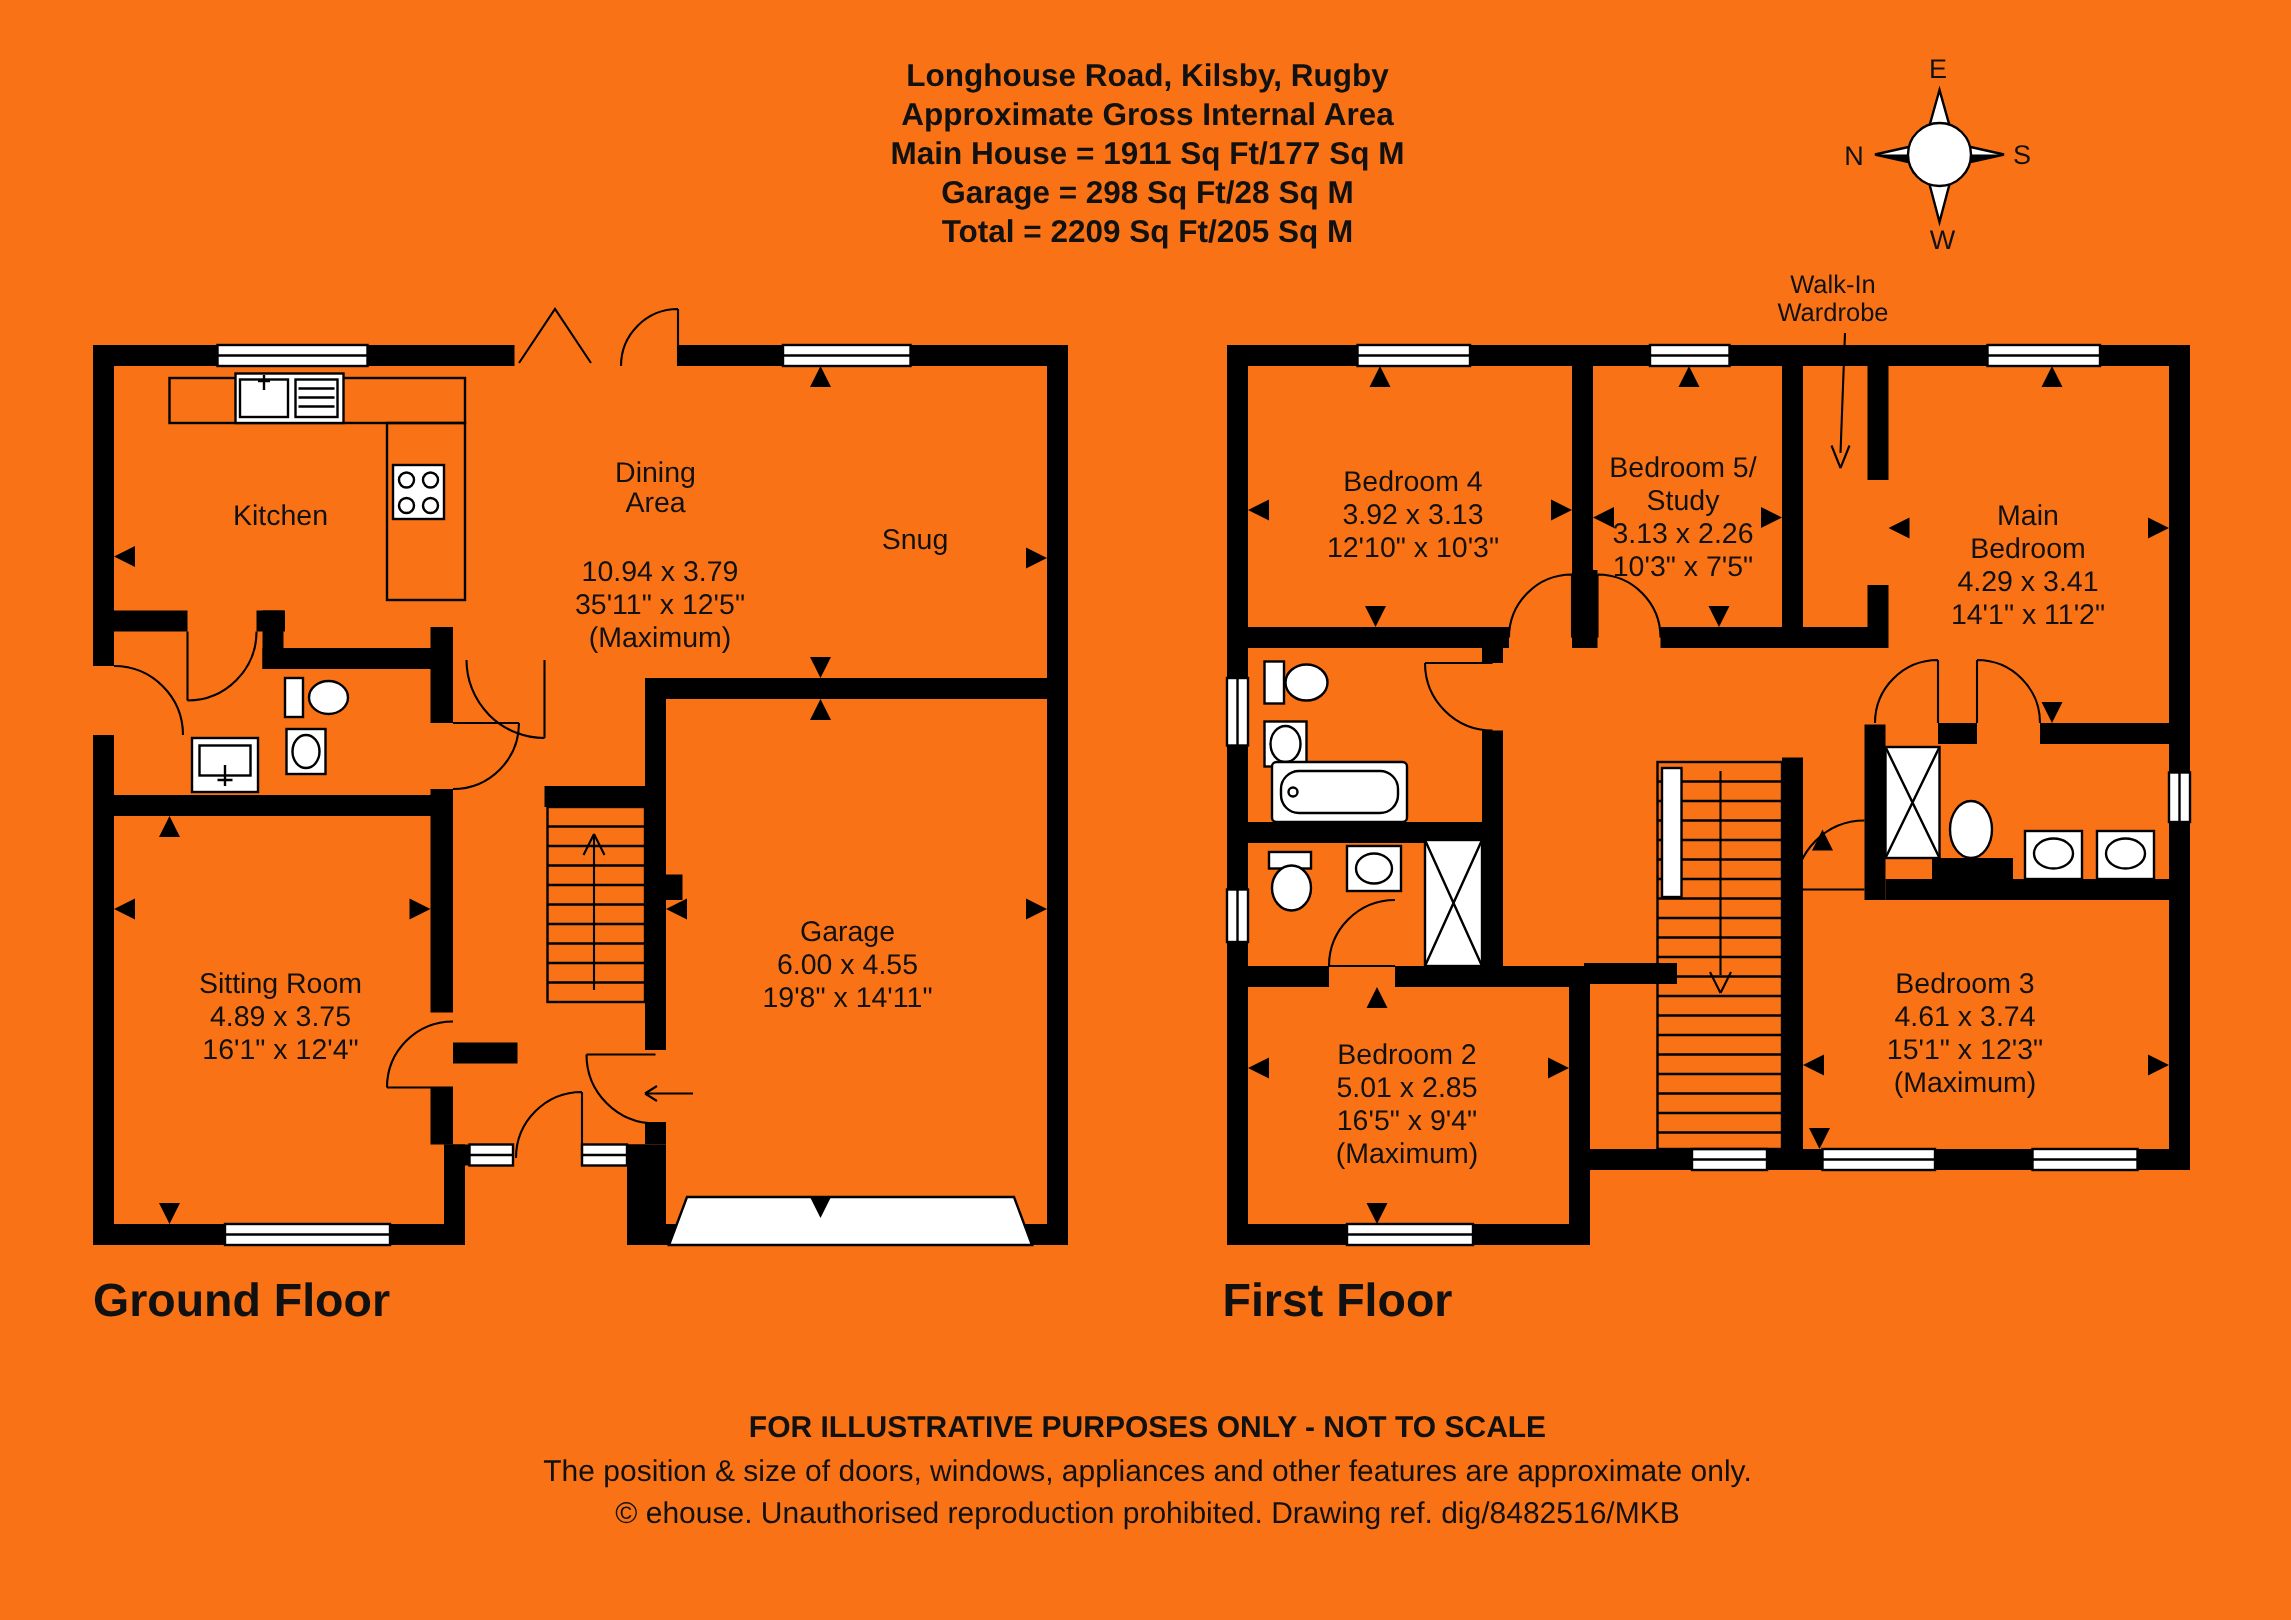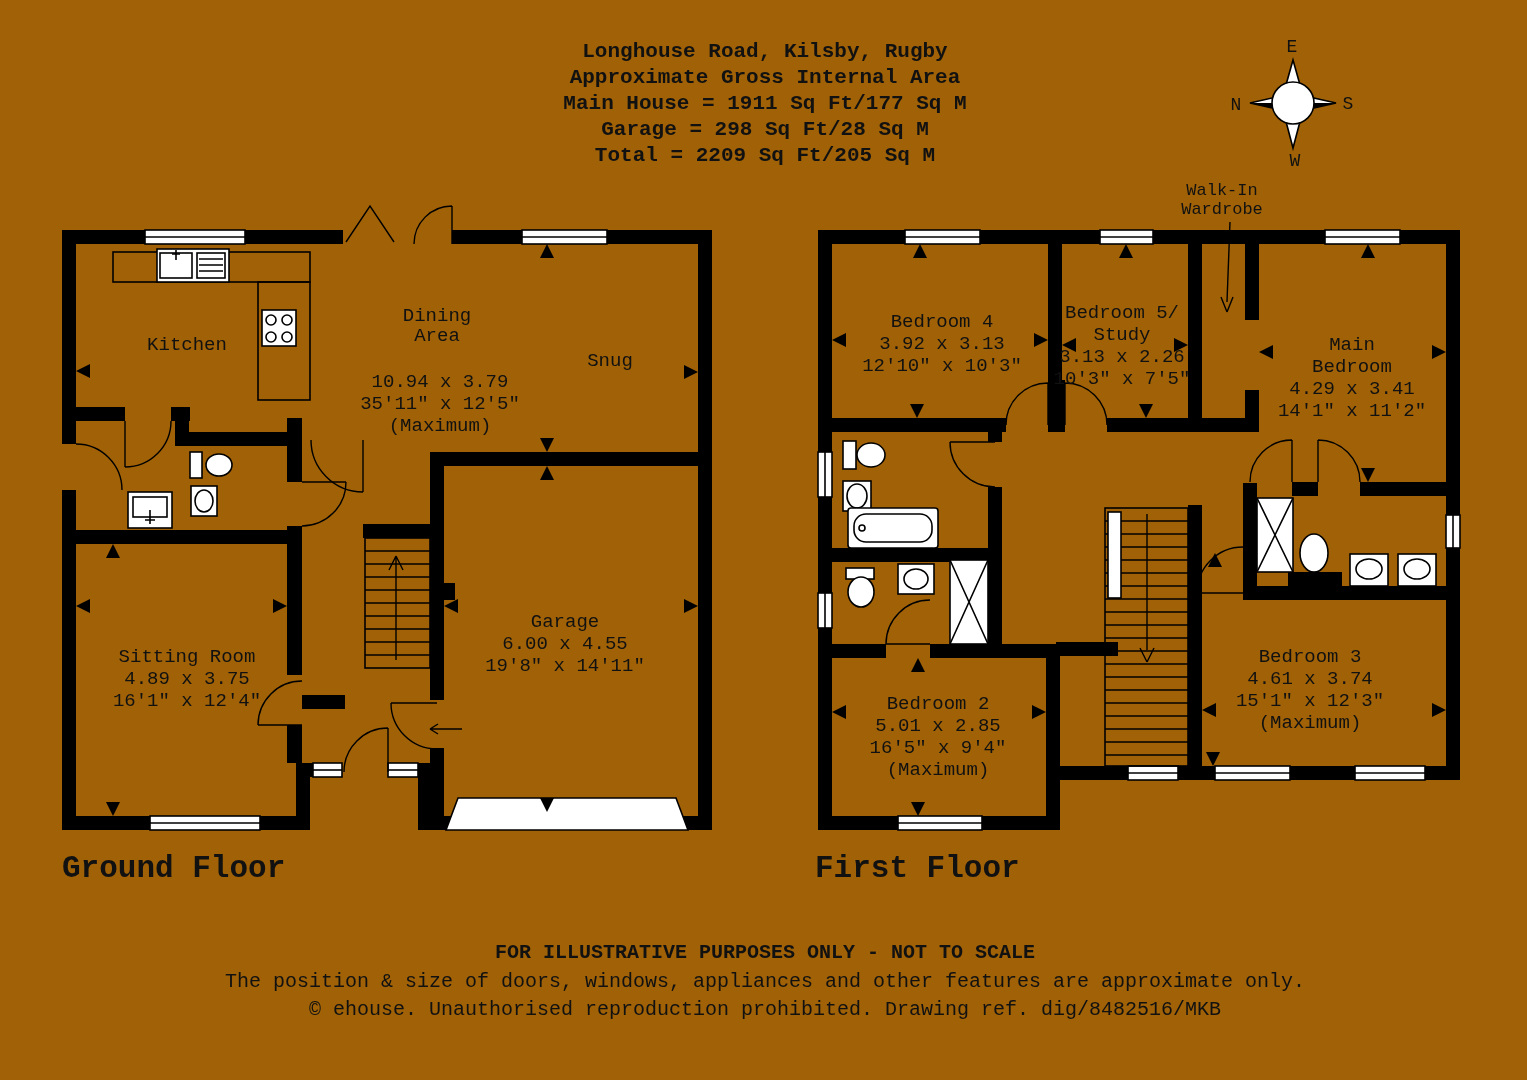--- a/index.html
+++ b/index.html
@@ -1,17 +1,17 @@
 <!DOCTYPE html>
 <html><head>
 <meta charset="utf-8">
 <style>
   html,body{margin:0;padding:0;background:#fff;}
-  #page{position:relative;width:1527px;height:1080px;background:#a16207;overflow:hidden;
-        font-family:Liberation Mono, monospace;}
+  #page{position:relative;width:1527px;height:1080px;background:#f97316;overflow:hidden;
+        font-family:Liberation Sans, sans-serif;}
   svg{position:absolute;left:0;top:0;}
   svg text{fill:#111;}
   .hdr{font-weight:bold;font-size:21px;}
   .room{font-size:19px;}
   .floorlbl{font-weight:bold;font-size:31px;}
   .foot-b{font-weight:bold;font-size:20px;}
   .foot{font-size:20px;}
   .compass-lbl{font-size:18px;}
   .small-lbl{font-size:17px;}
   .wall{fill:#000;stroke:none;}

